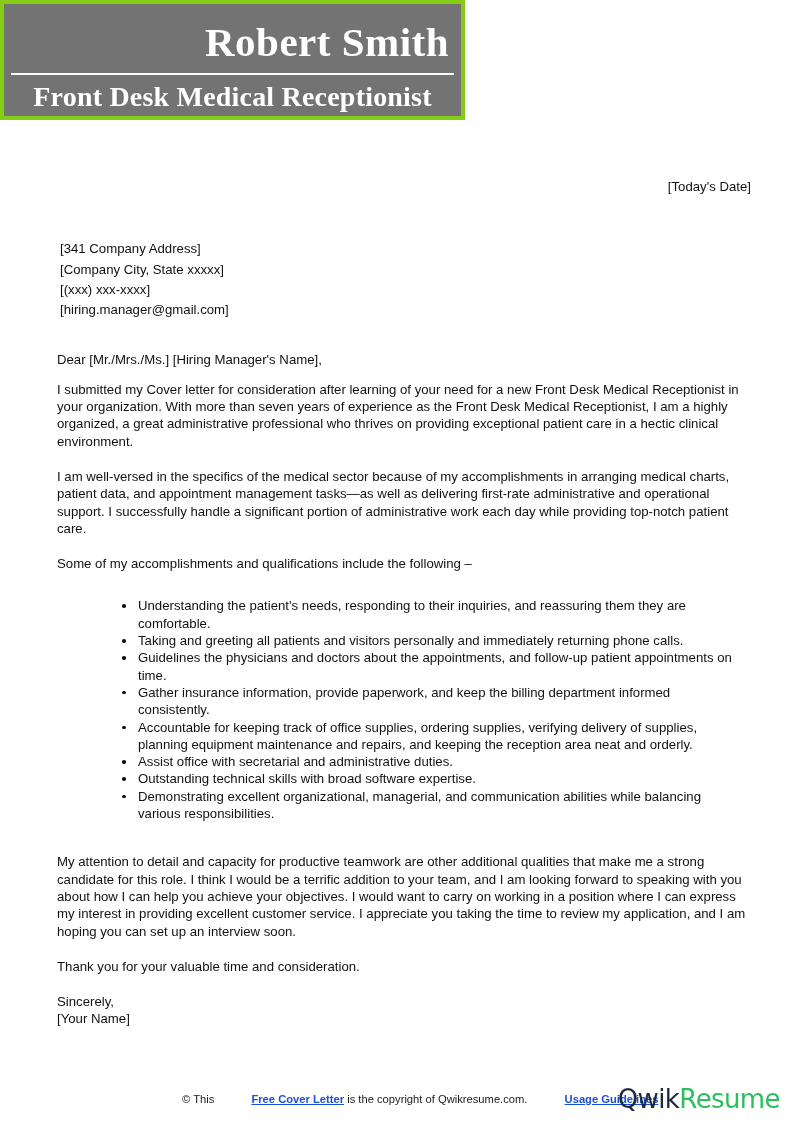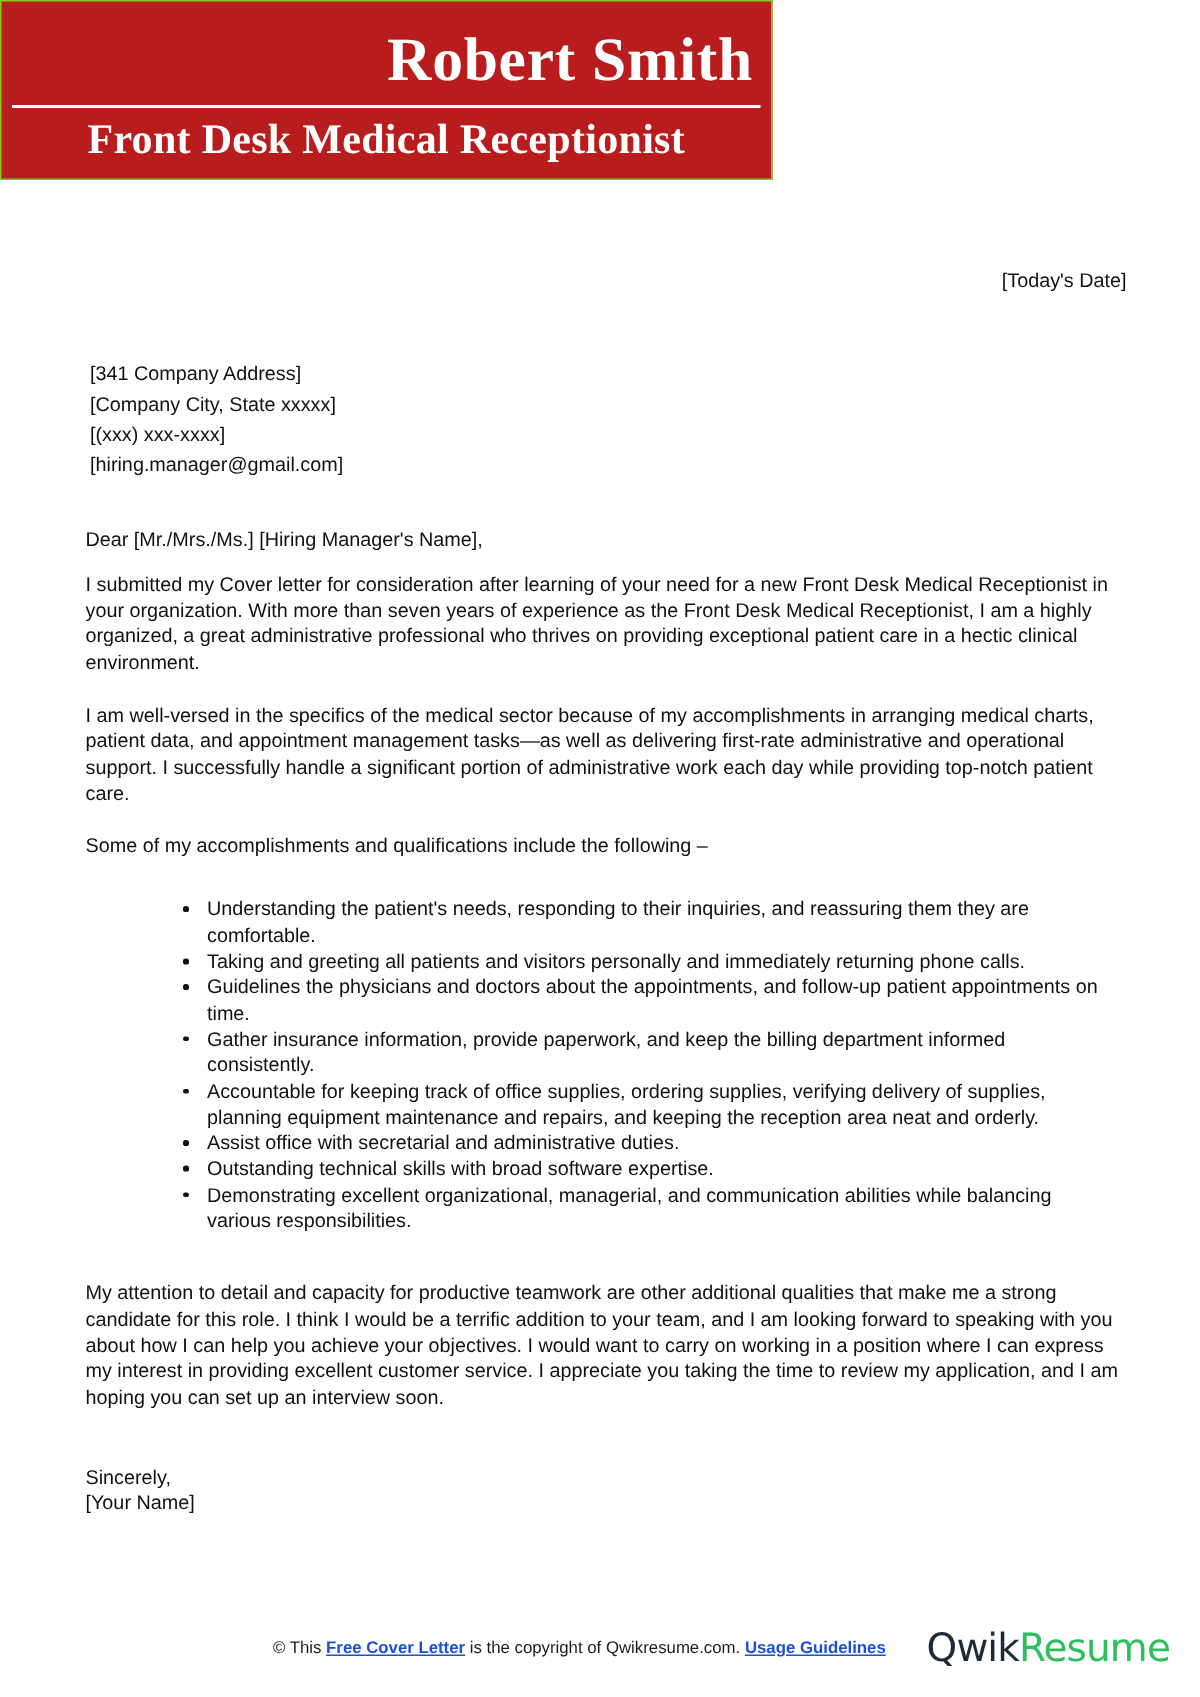--- a/index.html
+++ b/index.html
@@ -15,24 +15,24 @@
     font-family: "Liberation Sans", sans-serif;
     color: #000000;
     overflow: hidden;
   }
 
   
   .header-banner {
     position: absolute;
     left: 0;
     top: 0;
-    width: 515px;
+    width: 465px;
     height: 120px;
-    background: #b91c1c;
-    border: 1px solid #84cc16;
+    background: #737373;
+    border: 4px solid #84cc16;
     box-sizing: border-box;
     color: #ffffff;
   }
   .header-name {
     font-family: "Liberation Serif", serif;
     font-weight: bold;
     font-size: 41px;
     line-height: 1;
     text-align: right;
     padding: 18px 12px 0 0;
@@ -111,20 +111,21 @@
     position: absolute;
     left: 182px;
     top: 10px;
     font-size: 11.2px;
     color: #1a1a1a;
     white-space: nowrap;
   }
   .footer-credit a {
     color: #1a4fd6;
     font-weight: bold;
+    margin-left: 34px;
   }
   .logo {
     position: absolute;
     right: 20px;
     top: 1px;
     font-family: "DejaVu Sans", sans-serif;
     font-size: 26px;
     font-weight: normal;
     letter-spacing: -0.6px;
     white-space: nowrap;
@@ -180,20 +181,21 @@
     <li>Outstanding technical skills with broad software expertise.</li>
     <li>Demonstrating excellent organizational, managerial, and communication abilities while balancing various responsibilities.</li>
   </ul>
 
   <div class="spacer-sm"></div>
 
   <p class="para">My attention to detail and capacity for productive teamwork are other additional qualities that make me a strong candidate for this role. I think I would be a terrific addition to your team, and I am looking forward to speaking with you about how I can help you achieve your objectives. I would want to carry on working in a position where I can express my interest in providing excellent customer service. I appreciate you taking the time to review my application, and I am hoping you can set up an interview soon.</p>
 
   <div class="spacer-sm"></div>
 
+  <p class="para">Thank you for your valuable time and consideration.</p>
 
   <div class="spacer-sm"></div>
 
   <p class="para">Sincerely,</p>
   <p class="para">[Your Name]</p>
 
 </div>
 
 <div class="footer">
   <div class="footer-credit"><span>© This </span><a href="#">Free Cover Letter</a><span> is the copyright of Qwikresume.com. </span><a href="#">Usage Guidelines</a></div>

